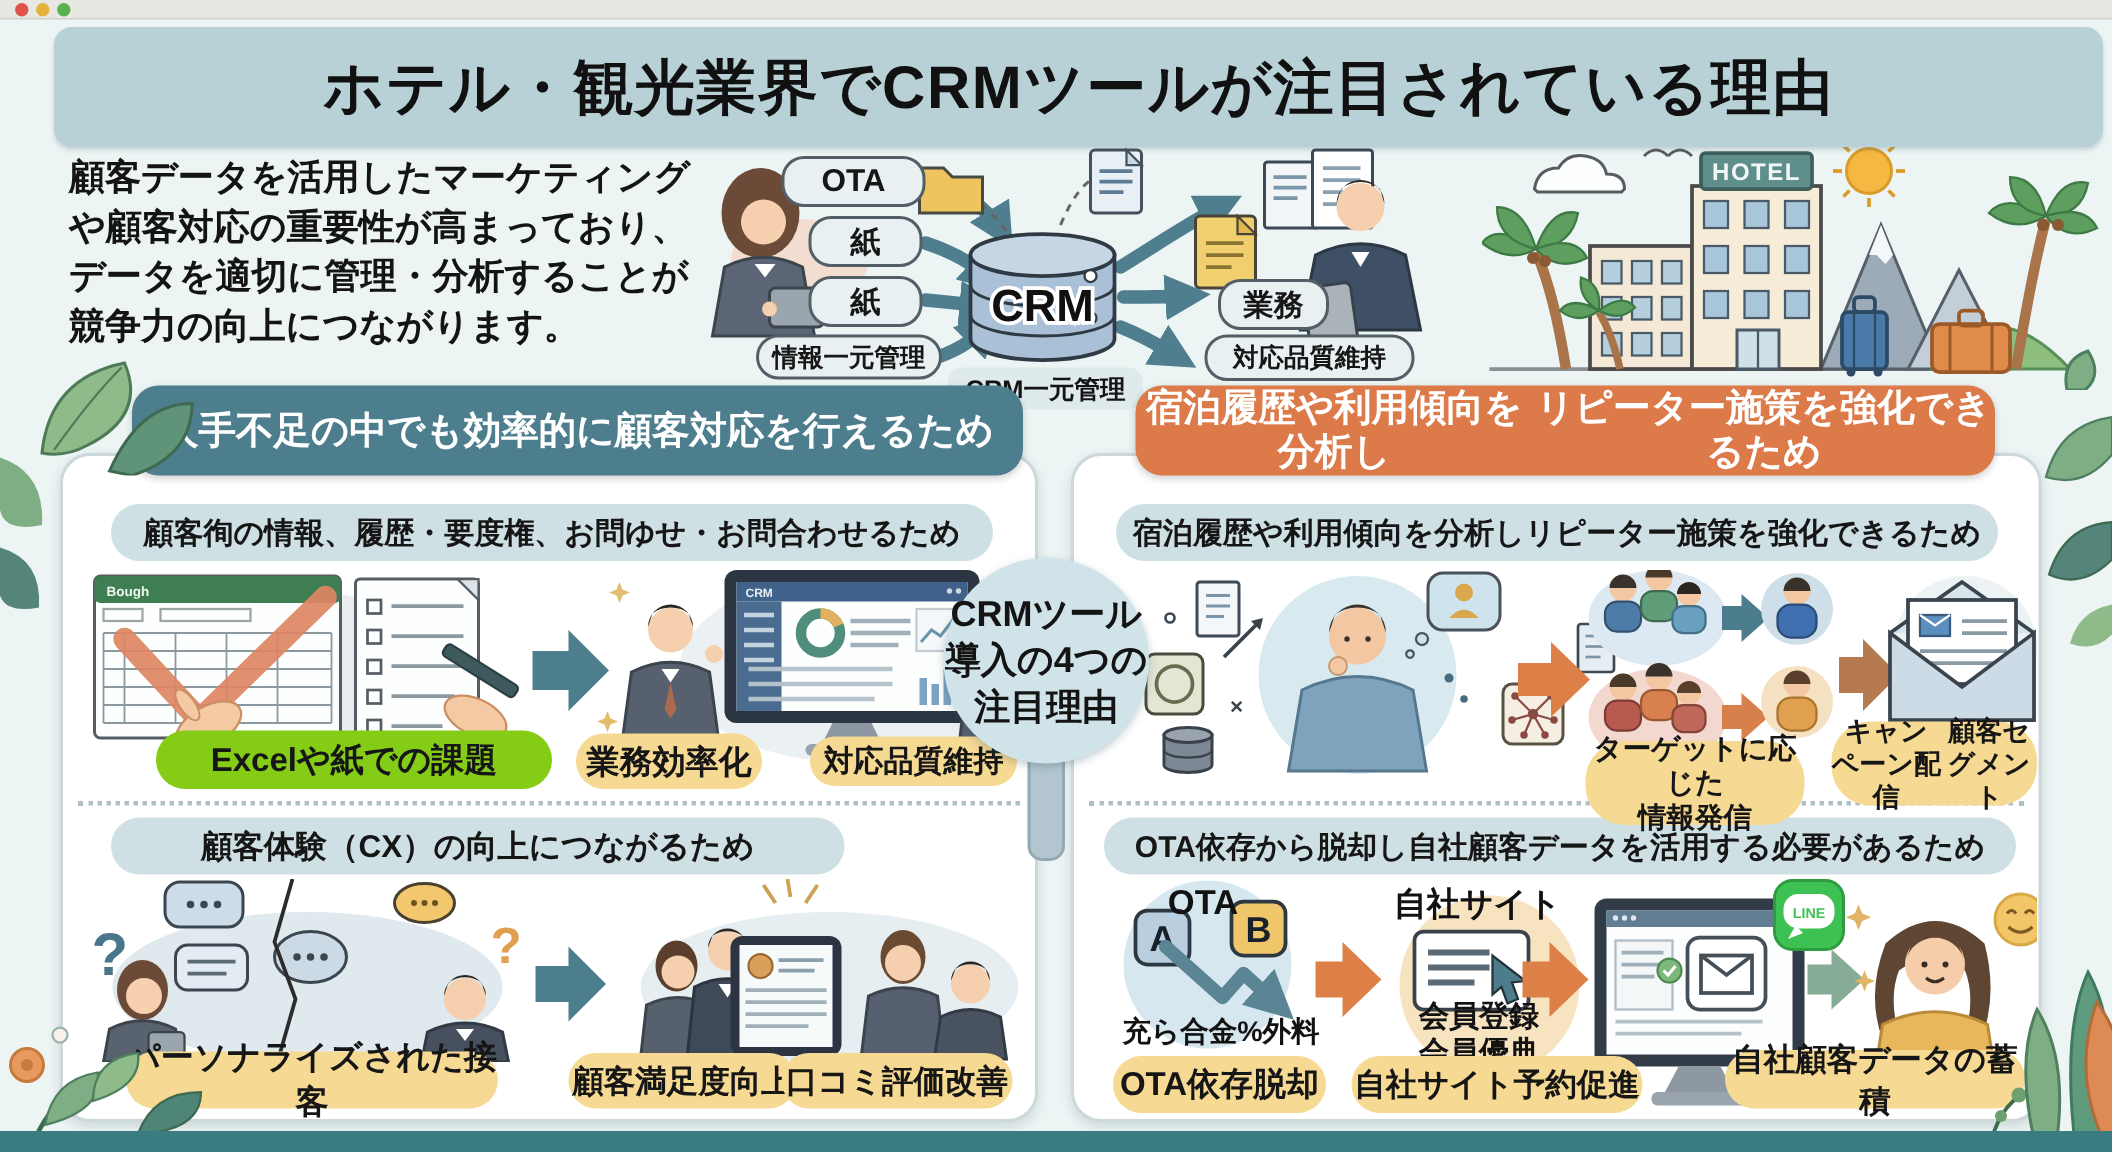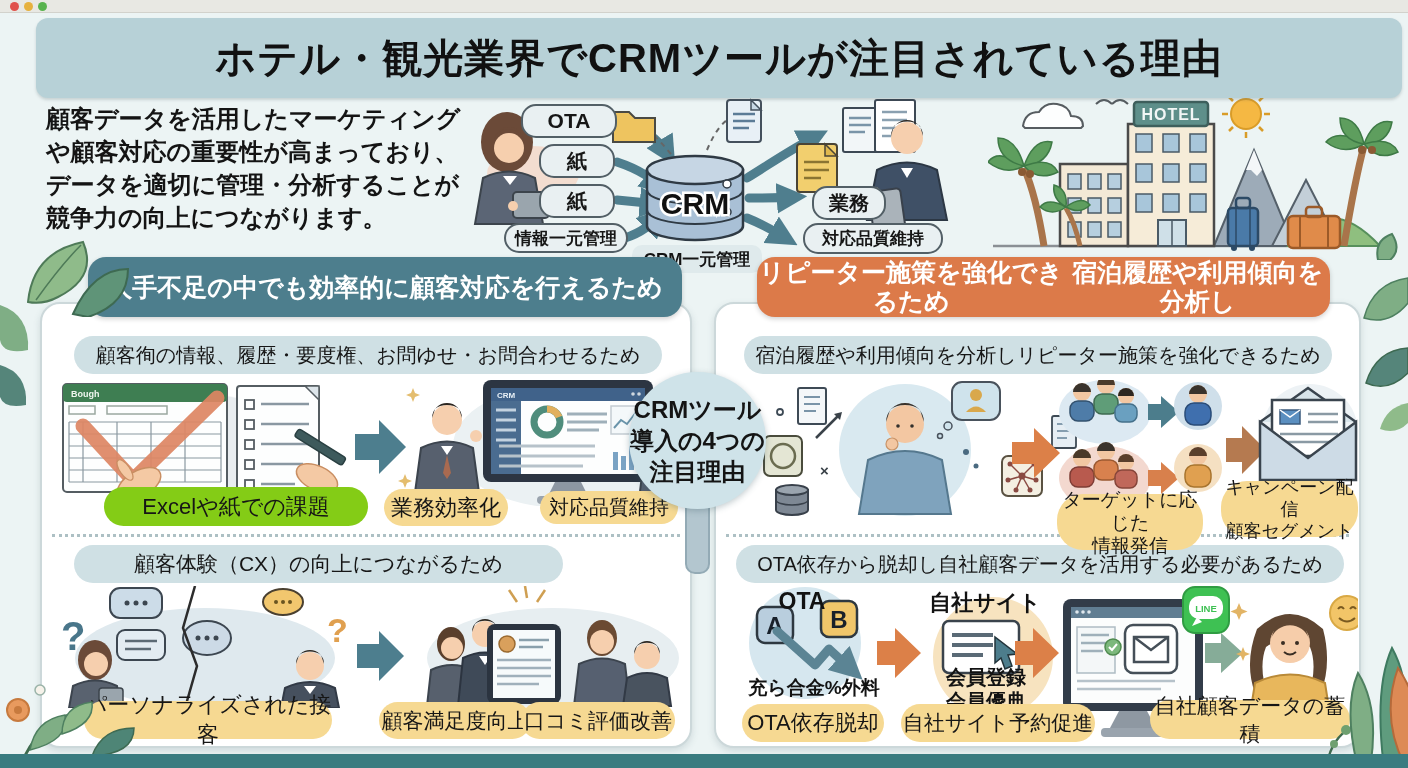--- a/index.html
+++ b/index.html
@@ -3,21 +3,21 @@
 <meta charset="utf-8">
 <style>
   * { margin:0; padding:0; box-sizing:border-box; }
   html,body { background:#dfe9e9; }
   body { font-family:"Liberation Sans","DejaVu Sans",sans-serif; color:#141414; }
   .stage { position:relative; width:1408px; height:768px; background:#ecf4f4; overflow:hidden; }
   .titlebar { position:absolute; left:0; top:0; width:1408px; height:13px; background:#e8e8e3; z-index:60; border-bottom:1px solid #d2d2cc; }
   .tl { position:absolute; top:2px; width:9px; height:9px; border-radius:50%; }
   .banner { position:absolute; left:36px; top:18px; width:1366px; height:80px; background:#b7d1d7; border-radius:12px; display:flex; align-items:center; justify-content:center; font-size:40px; font-weight:800; letter-spacing:1px; color:#111; z-index:5; box-shadow:0 2px 3px rgba(90,110,115,.25); }
   .intro { position:absolute; left:46px; top:102px; width:430px; font-size:24px; line-height:33px; font-weight:800; z-index:5; }
-  .pill { position:absolute; display:flex; align-items:center; justify-content:center; font-weight:400; color:#161616; border-radius:999px; z-index:8; text-align:center; }
+  .pill { position:absolute; display:flex; align-items:center; justify-content:center; font-weight:700; color:#161616; border-radius:999px; z-index:8; text-align:center; }
   .pill.yellow { background:#f6d992; }
   .pill.gray { background:#84cc16; }
   .pill.heading { background:#cfe0e4; border-radius:20px; z-index:7; }
   .flow-pill { position:absolute; display:flex; align-items:center; justify-content:center; font-weight:800; color:#161616; background:#e9f0f2; border:2.5px solid #525f66; border-radius:15px; z-index:8; }
   .flow-cap { position:absolute; display:flex; align-items:center; justify-content:center; font-weight:800; background:#dfeaec; border-radius:10px; z-index:8; }
   .sec-head { position:absolute; border-radius:18px; display:flex; flex-direction:row; align-items:center; justify-content:center; color:#fff; font-weight:800; font-size:25px; line-height:29px; text-align:center; z-index:10; box-shadow:0 2px 5px rgba(0,0,0,.18); }
   .sec-head.teal { background:#4d7e8d; }
   .sec-head.orange { background:#dc7a49; }
   .panel { position:absolute; background:#fff; border:2px solid #ccd8da; border-radius:20px; box-shadow:0 3px 7px rgba(70,100,110,.18); z-index:2; }
   .divider { position:absolute; border-top:3px dotted #adc0c4; z-index:3; }
@@ -252,22 +252,22 @@
         <line x1="340" y1="128" x2="340" y2="160" stroke="#9c5a28" stroke-width="2"></line>
     </g>
     <path d="M390,172 q-4,-20 14,-26 q10,16 -2,26 z" fill="#7fae85" stroke="#4e8060" stroke-width="2"></path>
   </svg>
 
   <div class="sec-head teal" style="left:88px;top:257px;width:594px;height:60px;">
     <div>人手不足の中でも</div>
     <div>効率的に顧客対応を行えるため</div>
   </div>
   <div class="sec-head orange" style="left:757px;top:257px;width:573px;height:60px;">
+    <div>宿泊履歴や利用傾向を分析し</div>
     <div>リピーター施策を強化できるため</div>
-    <div>宿泊履歴や利用傾向を分析し</div>
   </div>
 
   <div class="panel" style="left:40px;top:302px;width:652px;height:446px;"></div>
   <div class="panel" style="left:714px;top:302px;width:647px;height:446px;"></div>
   <div class="divider" style="left:52px;top:534px;width:628px;"></div>
   <div class="divider" style="left:726px;top:534px;width:623px;"></div>
 
   <div class="badge-stem"></div>
   <div class="badge-circle">
     <div>CRMツール</div>
@@ -619,21 +619,21 @@
           <line x1="560" y1="62" x2="610" y2="62"></line>
         </g>
       <path d="M540,42 L588,78 L636,42 V100 H540 Z" fill="#cddbe6" stroke="#3a444e" stroke-width="2.5"></path>
     </g>
   </svg>
 
   <div class="pill yellow" style="left:1057px;top:494px;width:146px;height:56px;font-size:19px;line-height:23px;flex-direction:column;border-radius:26px;">
     <div>ターゲットに応じた</div>
     <div>情報発信</div>
   </div>
-  <div class="pill yellow" style="left:1221px;top:481px;width:137px;height:56px;font-size:18px;line-height:22px;flex-direction:column;border-radius:26px;">
+  <div class="pill yellow" style="left:1221px;top:481px;width:137px;height:56px;font-size:18px;line-height:22px;flex-direction:row;border-radius:26px;">
     <div>キャンペーン配信</div>
     <div>顧客セグメント</div>
   </div>
 
   <div class="pill heading" style="left:736px;top:545px;width:608px;height:38px;font-size:20px;">OTA依存から脱却し自社顧客データを活用する必要があるため</div>
 
   <svg class="rowsvg" style="left:725px;top:585px;" width="633" height="165" viewBox="0 0 633 165">
     <defs>
       <marker id="ahD" viewBox="0 0 10 10" refX="6" refY="5" markerWidth="3.6" markerHeight="3.6" orient="auto">
           <path d="M0,0 L10,5 L0,10 z" fill="#5b8494"></path>

